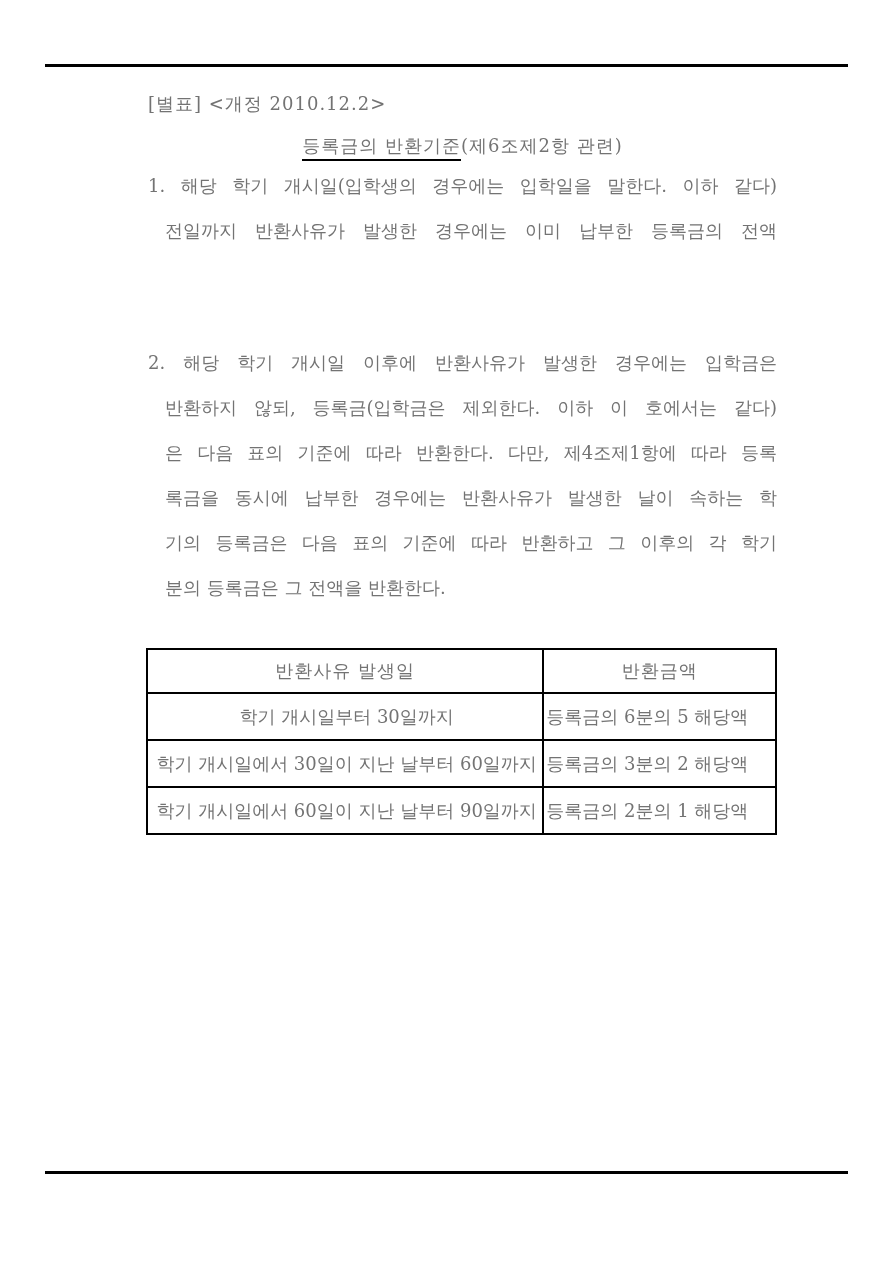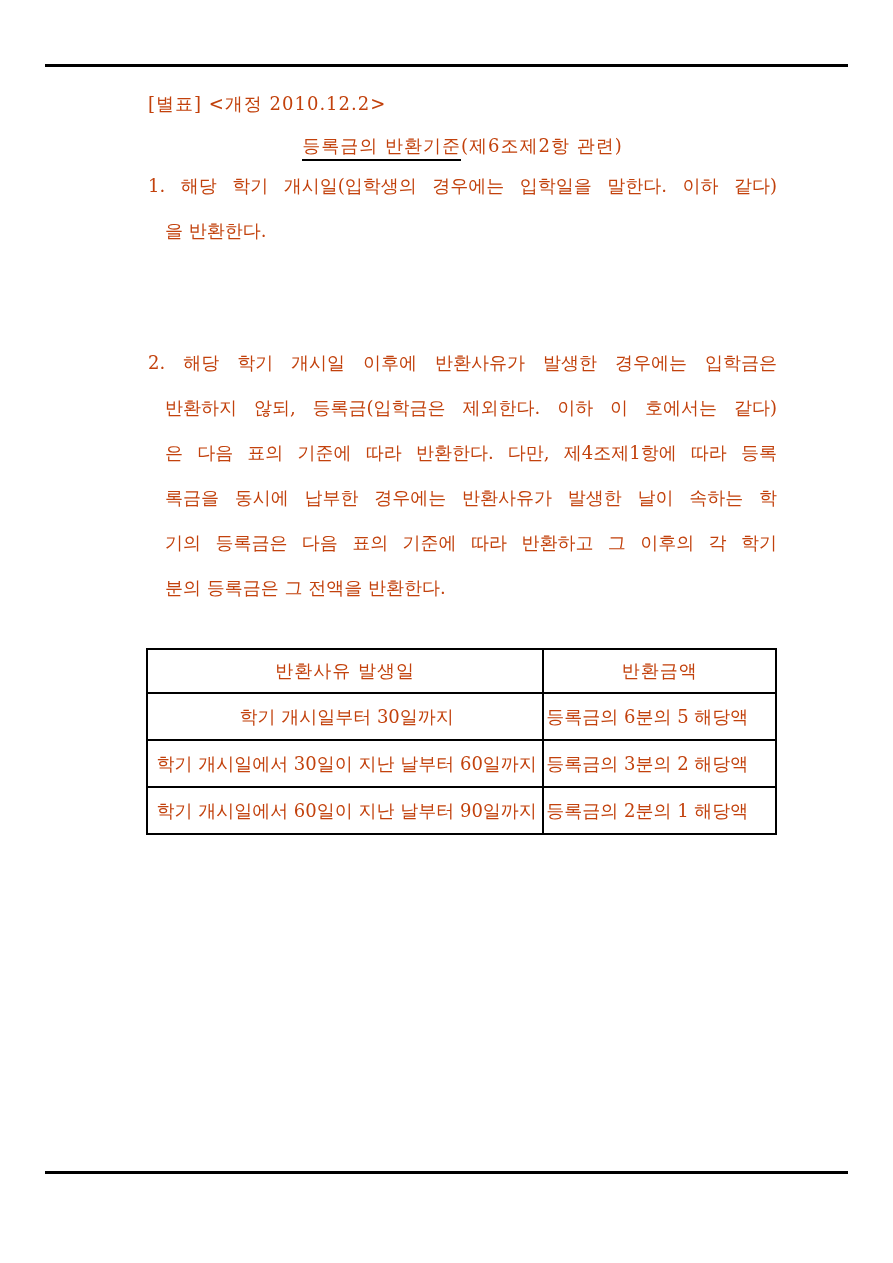--- a/index.html
+++ b/index.html
@@ -5,21 +5,21 @@
   html, body {
     margin: 0;
     padding: 0;
     background: #ffffff;
   }
   .page {
     position: relative;
     width: 893px;
     height: 1263px;
     background: #ffffff;
-    color: #c2410c;
+    color: #737373;
     font-family: "DejaVu Serif", "Liberation Serif", serif;
     font-size: 18px;
     overflow: hidden;
   }
   .rule {
     position: absolute;
     left: 45px;
     width: 803px;
     height: 3px;
     background: #000000;
@@ -107,21 +107,21 @@
 <div class="page">
 
   <div class="rule rule-top"></div>
 
   <div class="annex">[별표] &lt;개정 2010.12.2&gt;</div>
 
   <div class="title"><span class="title-underline">등록금의 반환기준</span><span>(제6조제2항 관련)</span></div>
 
   <div class="para" id="para1">
     <div class="line j">1. 해당 학기 개시일(입학생의 경우에는 입학일을 말한다. 이하 같다)</div>
-    <div class="line cont">을 반환한다.</div>
+    <div class="line j cont">전일까지 반환사유가 발생한 경우에는 이미 납부한 등록금의 전액</div>
   </div>
 
   <div class="para" id="para2">
     <div class="line j">2. 해당 학기 개시일 이후에 반환사유가 발생한 경우에는 입학금은</div>
     <div class="line j cont">반환하지 않되, 등록금(입학금은 제외한다. 이하 이 호에서는 같다)</div>
     <div class="line j cont">은 다음 표의 기준에 따라 반환한다. 다만, 제4조제1항에 따라 등록</div>
     <div class="line j cont">록금을 동시에 납부한 경우에는 반환사유가 발생한 날이 속하는 학</div>
     <div class="line j cont">기의 등록금은 다음 표의 기준에 따라 반환하고 그 이후의 각 학기</div>
     <div class="line cont">분의 등록금은 그 전액을 반환한다.</div>
   </div>

